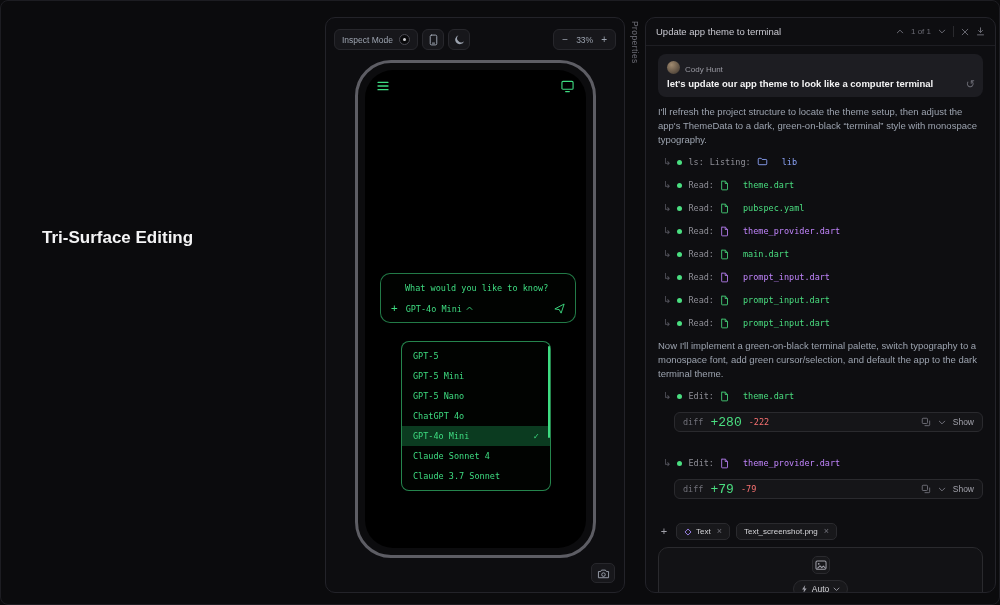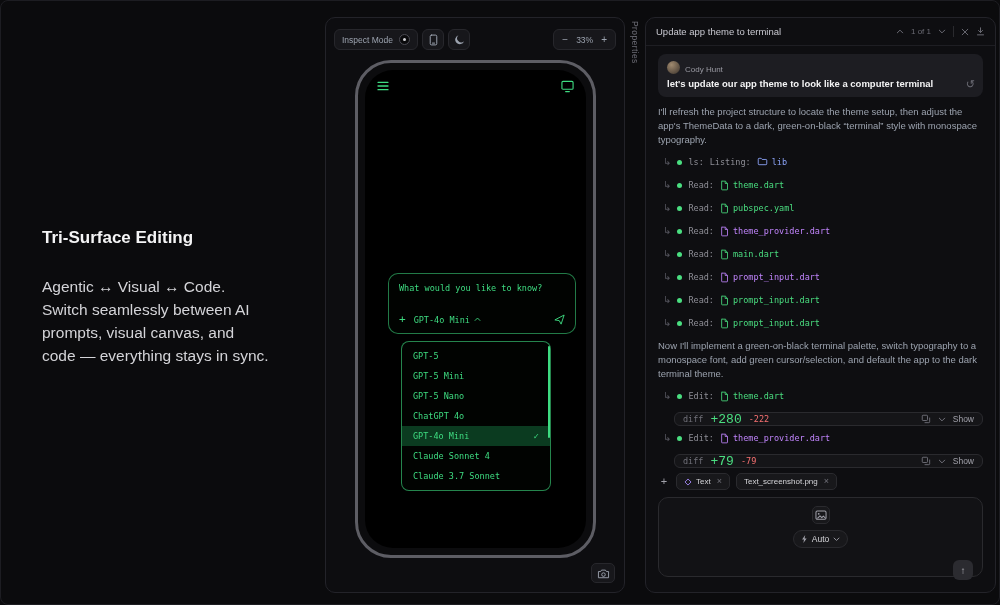--- a/index.html
+++ b/index.html
@@ -30,22 +30,22 @@
   .ibtn { width:22px; justify-content:center; color:#9ca3af; }
   .zoom { position:absolute; top:11px; right:8px; gap:8px; padding:0 8px; font-size:8.5px; color:#9ca3af; }
   .zbtn { font-size:10px; color:#9ca3af; cursor:default; }
 
   .phone { position:absolute; left:29px; top:42px; width:241px; height:498px;
     border-radius:36px; background:#0c0c0e; border:3px solid #5d5d64; padding:7px; }
   .screen { width:100%; height:100%; background:#000; border-radius:28px; position:relative; overflow:hidden;
     color:var(--terminal-green); font-family:"DejaVu Sans Mono","Liberation Mono",monospace; }
   .pmenu { position:absolute; top:11px; left:12px; }
   .pmonitor { position:absolute; top:10px; right:12px; }
-  .pcard { position:absolute; left:23px; right:10px; top:203px; height:61px;
-    border:1px solid rgba(62,220,129,.55); border-radius:10px; background:#010301; padding:9px 10px; }
+  .pcard { position:absolute; left:15px; right:10px; top:203px; height:50px;
+    border:1px solid rgba(62,220,129,.55); border-radius:10px; background:#010301; padding:9px 24px; }
   .pprompt { font-size:8.5px; }
   .pcardrow { position:absolute; left:10px; right:10px; bottom:8px; display:flex; align-items:center; gap:8px; }
   .pplus { font-size:11px; line-height:1; }
   .pmodel { display:flex; align-items:center; gap:4px; font-size:8.5px; }
   .psend { margin-left:auto; }
   .pdrop { position:absolute; left:36px; top:271px; width:150px;
     border:1px solid rgba(62,220,129,.6); border-radius:8px; background:#010301; padding:4px 0; }
   .popt { font-size:8.5px; padding:5px 11px; display:flex; justify-content:space-between; align-items:center; min-height:18px; }
   .popt.sel { background:#0b3b20; }
   .pcheck { font-size:9px; }
@@ -75,24 +75,24 @@
   .uname { font-size:8px; color:#9a9aa3; }
   .umsg { font-size:9.5px; font-weight:700; color:#f4f4f5; padding-right:16px; }
   .restore { position:absolute; right:8px; bottom:7px; color:#6b6b74; font-size:11px; line-height:1; }
 
   .para { font-size:9.5px; color:#9ca3af; line-height:1.48; margin:0 0 8px; }
 
   .tool { display:flex; align-items:center; gap:6px; padding-left:5px; height:14px; margin-bottom:9px; }
   .branch { color:#52525b; font-size:10px; line-height:1; }
   .dot { width:5px; height:5px; border-radius:50%; background:var(--file-green); flex:none; }
   .act { color:#8e8e96; font-size:8.5px; }
-  .filechip { display:flex; align-items:flex-start; gap:4px; font-size:8.5px;
+  .filechip { display:flex; align-items:flex-start; gap:14px; font-size:8.5px;
     font-family:"DejaVu Sans Mono","Liberation Mono",monospace; cursor:default; }
 
-  .diffbar { margin:2px 0 5px 16px; height:14px; display:flex; align-items:center; gap:7px;
+  .diffbar { margin:2px 0 24px 16px; height:20px; display:flex; align-items:center; gap:7px;
     padding:0 8px; border:1px solid #2a2a2e; border-radius:6px; background:#151518; }
   .dlab { color:#71717a; font-size:8.5px; }
   .dadd { color:var(--file-green); font-size:13px;font-family:Liberation Mono, monospace; }
   .drem { color:var(--diff-red); font-size:8.5px; }
   .dicon { color:#71717a; display:flex; }
   .dshow { font-size:8.5px; color:#a1a1aa; }
 
   .attach { display:flex; align-items:center; gap:6px; margin:2px 0 7px; }
   .addbtn { color:#a1a1aa; font-size:11px; width:12px; text-align:center; line-height:1; }
   .chip { display:flex; align-items:center; gap:4px; height:17px; padding:0 7px;
@@ -174,21 +174,20 @@
     <g id="i-diamond" stroke="currentColor" stroke-width="1.1" stroke-linejoin="round" fill="none">
         <path d="M5 1.2L8.8 5 5 8.8 1.2 5z"></path>
       </g>
   </defs>
 </svg>
 
 <div class="winframe"></div>
 
 <section class="hero">
   <h1>Tri-Surface Editing</h1>
-  <p>Agentic ↔ Visual ↔ Code. Switch seamlessly between AI prompts, visual canvas, and code — everything stays in sync.</p>
 </section>
 
 <section class="canvas">
   <div class="ctb">
     <div class="pill inspect">
       <span>Inspect Mode</span>
       <span class="knob"></span>
     </div>
     <div class="pill ibtn">
       <svg viewBox="0 0 11 14" width="9" height="12">

